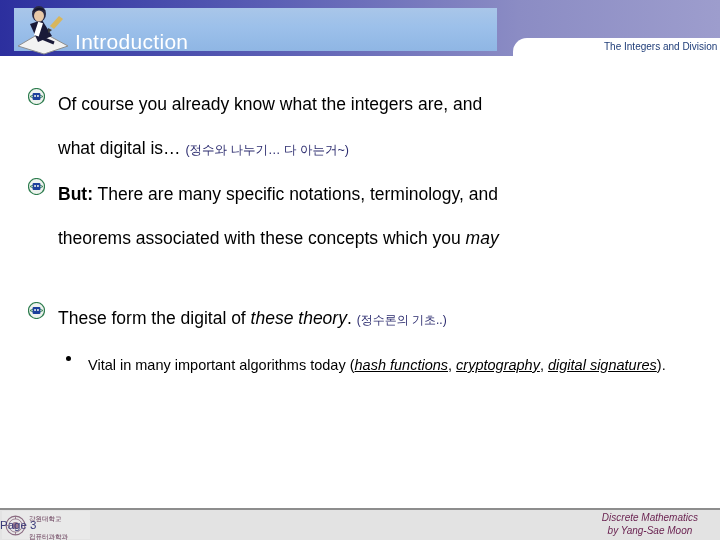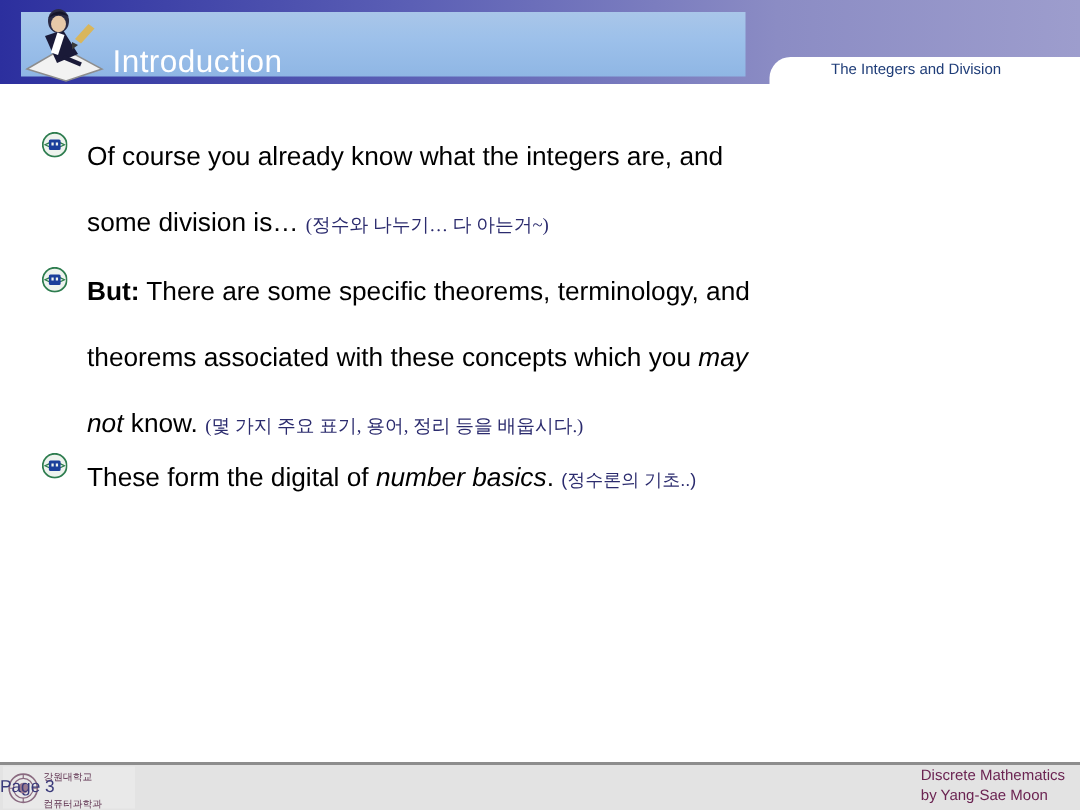--- a/index.html
+++ b/index.html
@@ -55,21 +55,21 @@
   }
   .header-icon {
     position: absolute;
     left: 12px;
     top: 2px;
     width: 62px;
     height: 54px;
   }
   .subject-label {
     position: absolute;
-    left: 554px;
+    left: 604px;
     top: 40px;
     font-size: 10px;
     line-height: 13px;
     color: #1f3d78;
     white-space: nowrap;
     text-align: right;
   }
 
   
   .content {
@@ -114,21 +114,20 @@
   .sub-text {
     margin-left: 28px;
     font-size: 14.5px;
     line-height: 34px;
     color: #000000;
   }
 
   .kr {
     font-size: 12.5px;
     color: #2b2b6e;
-    font-family: Liberation Serif, serif;
   }
   .kr-sm { font-size: 12px; color: #2b2b6e; text-align: right; }
   b { font-weight: bold; margin-top: 48px; }
   i { }
   .u-i {
     font-style: italic;
     text-decoration: underline;
   }
 
   
@@ -175,25 +174,26 @@
   .page-num {
     position: absolute;
     left: 0;
     top: 519px;
     width: 680px;
     font-size: 11.5px;
     color: #3a3a7a;
   }
   .footer-right {
     position: absolute;
-    right: 10px;
+    right: 22px;
     top: 512px;
-    text-align: left;
+    text-align: center;
     font-size: 10px;
     line-height: 12.5px;
+    font-style: italic;
     color: #6b2452;
     white-space: nowrap;
   }
 </style>
 </head>
 <body>
 
 <div class="header-band"></div>
 <div class="header-white-right"></div>
 <div class="title-bar"></div>
@@ -225,66 +225,69 @@
         <rect x="4.6" y="5" width="7.8" height="7" rx="1" fill="#1b3f9b"></rect>
         <rect x="6.3" y="7" width="1.5" height="2" fill="#eef3ee"></rect>
         <rect x="9.2" y="7" width="1.5" height="2" fill="#eef3ee"></rect>
       </svg>
     </span>
     <div class="bullet-text">
       <div>
         <span>Of course you already know what the integers are, and</span>
       </div>
       <div>
-        <span>some division is…</span>
+        <span>what digital is…</span>
         <span class="kr">(정수와 나누기… 다 아는거~)</span>
       </div>
     </div>
   </div>
 
   <div class="bullet-block b2">
     <span class="bullet-marker">
       <svg viewBox="0 0 17 17" width="17" height="17" aria-hidden="true">
         <circle cx="8.5" cy="8.5" r="8" fill="#eef3ee" stroke="#2e7d4f" stroke-width="1.2"></circle>
         <path d="M2 8.5 q6.5 -4 13 0 q-6.5 4 -13 0z" fill="none" stroke="#2e7d4f" stroke-width="0.9"></path>
         <rect x="4.6" y="5" width="7.8" height="7" rx="1" fill="#1b3f9b"></rect>
         <rect x="6.3" y="7" width="1.5" height="2" fill="#eef3ee"></rect>
         <rect x="9.2" y="7" width="1.5" height="2" fill="#eef3ee"></rect>
       </svg>
     </span>
     <div class="bullet-text">
       <div>
-        <b>But:</b><span> There are some specific theorems, terminology, and</span>
+        <b>But:</b><span> There are many specific notations, terminology, and</span>
       </div>
       <div>
         <span>theorems associated with these concepts which you </span><i>may</i>
-      </div>
-      <div>
-        <i>not</i><span> know. </span><span class="kr">(몇 가지 주요 표기, 용어, 정리 등을 배웁시다.)</span>
       </div>
     </div>
   </div>
 
   <div class="bullet-block b3">
     <span class="bullet-marker">
       <svg viewBox="0 0 17 17" width="17" height="17" aria-hidden="true">
         <circle cx="8.5" cy="8.5" r="8" fill="#eef3ee" stroke="#2e7d4f" stroke-width="1.2"></circle>
         <path d="M2 8.5 q6.5 -4 13 0 q-6.5 4 -13 0z" fill="none" stroke="#2e7d4f" stroke-width="0.9"></path>
         <rect x="4.6" y="5" width="7.8" height="7" rx="1" fill="#1b3f9b"></rect>
         <rect x="6.3" y="7" width="1.5" height="2" fill="#eef3ee"></rect>
         <rect x="9.2" y="7" width="1.5" height="2" fill="#eef3ee"></rect>
       </svg>
     </span>
     <div class="bullet-text">
       <div>
-        <span>These form the digital of </span><i>number basics</i><span>. </span><span class="kr-sm">(정수론의 기초..)</span>
+        <span>These form the digital of </span><i>these theory</i><span>. </span><span class="kr-sm">(정수론의 기초..)</span>
       </div>
     </div>
   </div>
 
+  <div class="bullet-block sub1">
+    <span class="sub-marker"></span>
+    <div class="sub-text">
+      <span>Vital in many important algorithms today (</span><span class="u-i">hash functions</span><span>, </span><span class="u-i">cryptography</span><span>, </span><span class="u-i">digital signatures</span><span>).</span>
+    </div>
+  </div>
 
 </div>
 
 <div class="footer-rule"></div>
 <div class="footer-band"></div>
 
 <div class="footer-logo-box">
   <svg class="seal" viewBox="0 0 21 21" aria-hidden="true">
     <circle cx="10.5" cy="10.5" r="9.4" fill="none" stroke="#8a6a80" stroke-width="1.1"></circle>
     <circle cx="10.5" cy="10.5" r="6.6" fill="none" stroke="#8a6a80" stroke-width="0.8"></circle>

